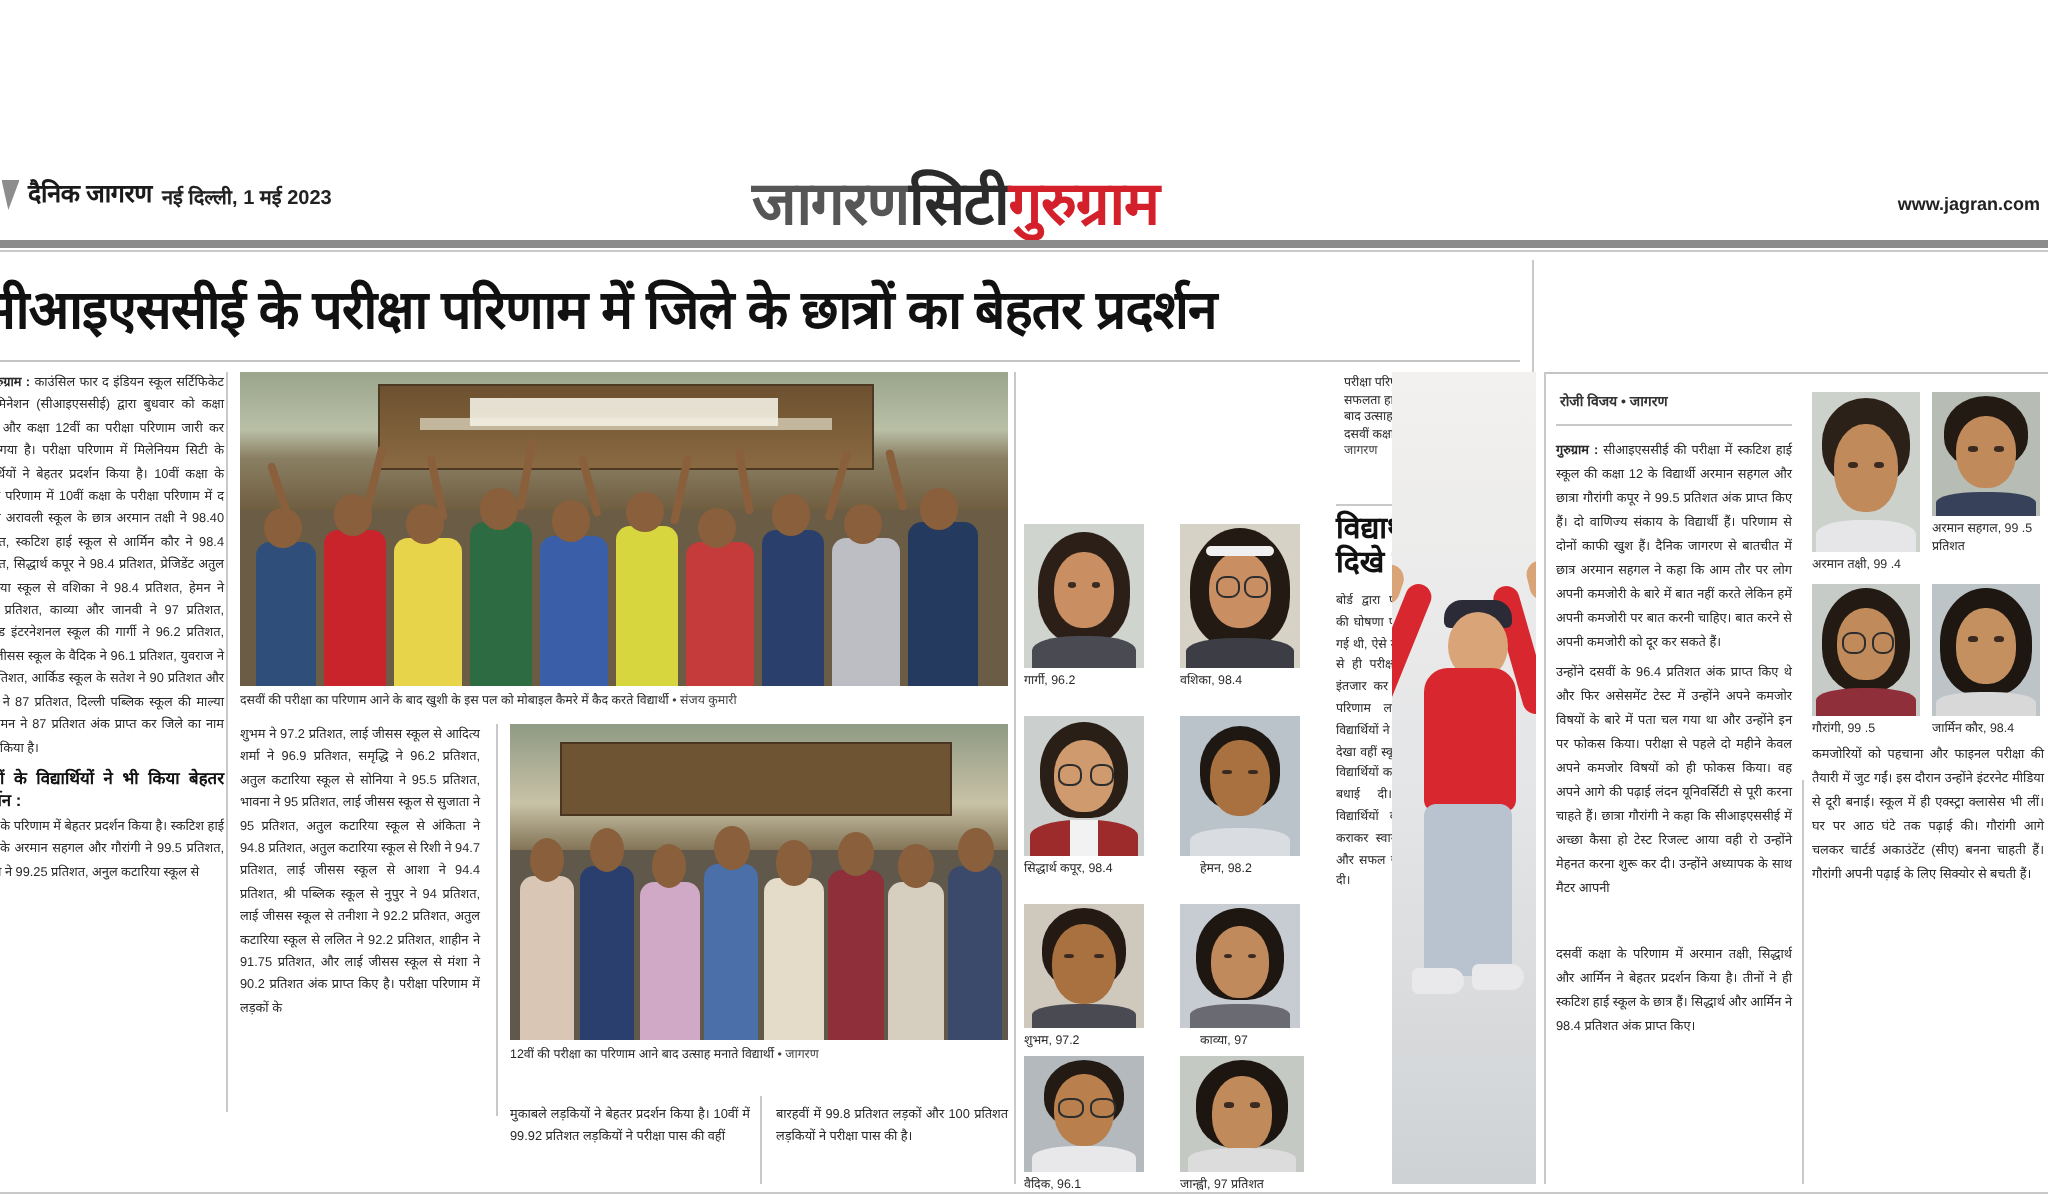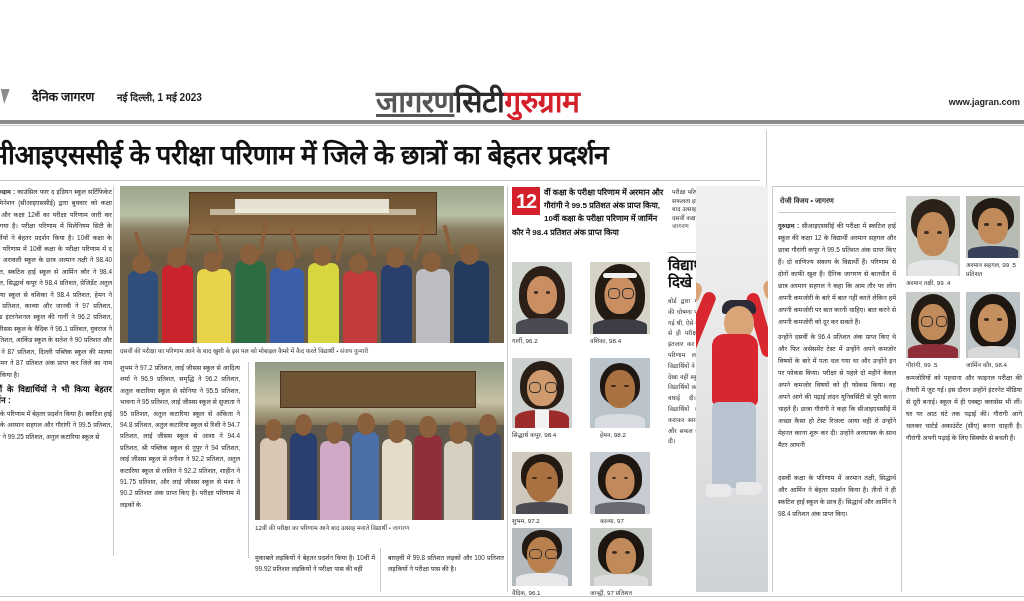--- a/index.html
+++ b/index.html
@@ -5,28 +5,28 @@
   html,body{margin:0;padding:0;}
   body{
     width:1024px;height:601px;background:#ffffff;overflow:hidden;
     font-family:"Liberation Sans","DejaVu Sans",sans-serif;
     color:#111;position:relative;
   }
   .page{position:absolute;inset:0;background:#fff;}
 
   
   .masthead{position:absolute;left:0;top:84px;width:1024px;height:36px;}
-  .mh-left{position:absolute;left:0;top:4px;display:flex;align-items:center;gap:23px;white-space:nowrap;}
+  .mh-left{position:absolute;left:0;top:4px;display:flex;align-items:flex-end;gap:5px;white-space:nowrap;}
   .mh-logo{display:inline-block;width:9px;height:15px;background:#8d8d8d;
     clip-path:polygon(0 0,100% 0,55% 100%);transform:skewX(-6deg);}
   .mh-dj{font-weight:bold;font-size:12.5px;letter-spacing:-.2px;color:#1a1a1a;}
   .mh-date{font-size:10px;color:#222;font-weight:bold;}
   .mh-title{position:absolute;left:376px;top:-4px;white-space:nowrap;
     font-size:30px;font-weight:bold;letter-spacing:-.6px;}
-  .mh-t1{color:#565656;text-decoration:underline;}
+  .mh-t1{color:#565656;}
   .mh-t2{color:#2b2b2b;}
   .mh-t3{color:#d3202a;}
   .mh-url{position:absolute;right:4px;top:13px;font-size:9px;font-weight:bold;color:#222;margin-left:41px;}
   .mh-rule{position:absolute;left:0;top:120px;width:1024px;height:4px;background:#8b8b8b;}
   .mh-rule2{position:absolute;left:0;top:125px;width:1024px;height:1px;background:#c9c9c9;}
 
   
   .hl-main{position:absolute;left:-10px;top:136px;width:770px;
     font-size:26.5px;font-weight:bold;letter-spacing:-.4px;color:#111;white-space:nowrap;}
   .hl-right{position:absolute;left:772px;top:132px;width:252px;
@@ -213,24 +213,20 @@
   </div>
   <div class="col" style="left:255px;top:552px;width:120px;">
     <p>मुकाबले लड़कियों ने बेहतर प्रदर्शन किया है। 10वीं में 99.92 प्रतिशत लड़कियों ने परीक्षा पास की वहीं</p>
   </div>
   <div class="vr" style="left:380px;top:548px;height:44px;"></div>
   <div class="col" style="left:388px;top:552px;width:116px;">
     <p>बारहवीं में 99.8 प्रतिशत लड़कों और 100 प्रतिशत लड़कियों ने परीक्षा पास की है।</p>
   </div>
   <div class="vr" style="left:507px;top:186px;height:406px;"></div>
 
-  <div class="intro" style="left:512px;top:186px;width:155px;">
-    <span class="dropcap">12</span>
-    <span>वीं कक्षा के परीक्षा परिणाम में अरमान और गौरांगी ने 99.5 प्रतिशत अंक प्राप्त किया, 10वीं कक्षा के परीक्षा परिणाम में जार्मिन कौर ने 98.4 प्रतिशत अंक प्राप्त किया</span>
-  </div>
 
   <div class="port" style="left:512px;top:262px;width:60px;height:72px;">
     <div class="p-bg" style="background:#cfd4cf;"></div>
     <div class="p-hair" style="top:4px;width:46px;height:56px;background:#2b1f18;"></div>
     <div class="p-face" style="top:14px;width:30px;height:38px;background:#c98e62;"></div>
     <div class="p-eye" style="left:36%;top:40%;"></div>
       <div class="p-eye" style="left:56%;top:40%;"></div>
     <div class="p-torso" style="bottom:0;width:52px;height:16px;background:#4a4a52;"></div>
   </div>
   <div class="cap" style="left:512px;top:336px;">गार्गी, 96.2</div>

